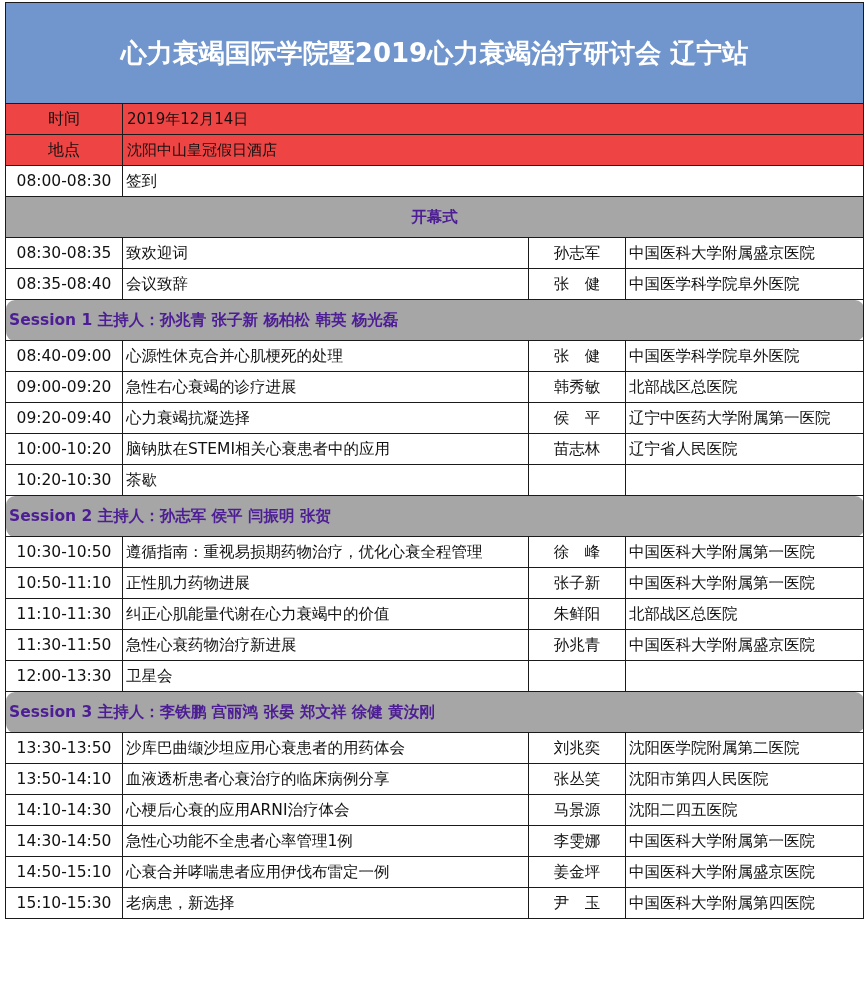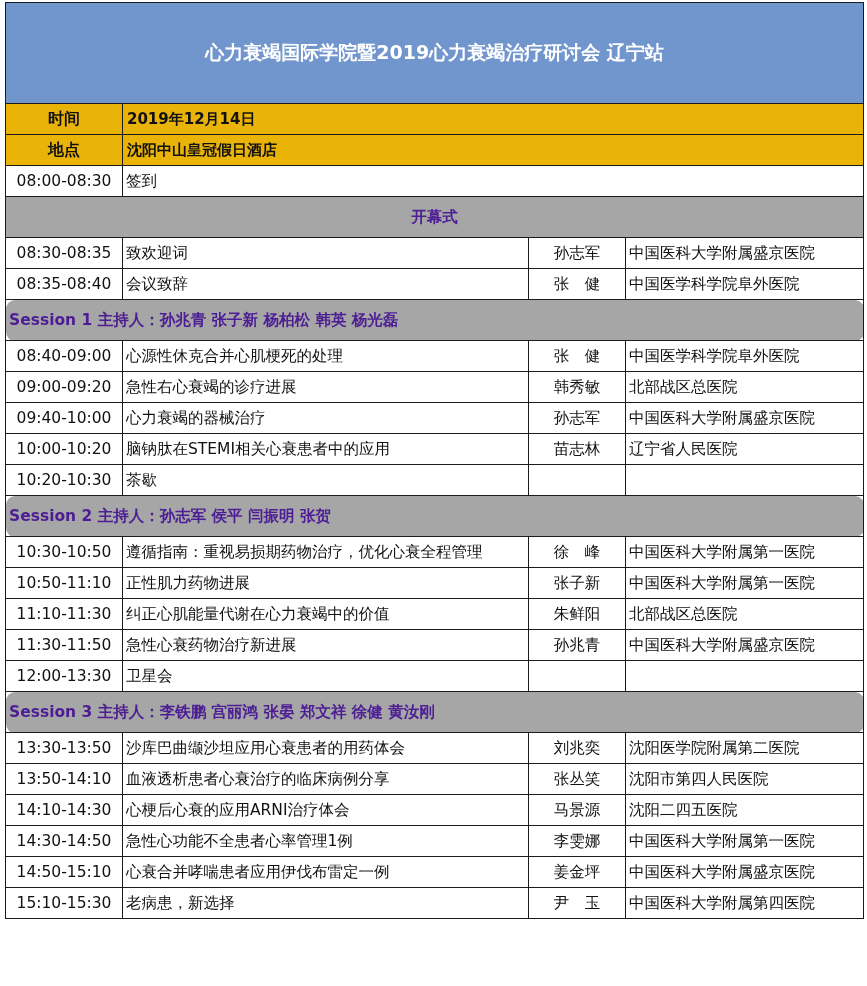--- a/index.html
+++ b/index.html
@@ -5,23 +5,23 @@
     html, body { margin: 0; padding: 0; background: #ffffff; }
     body { width: 867px; height: 986px; position: relative; overflow: hidden;
            font-family: "DejaVu Sans", "Liberation Sans", sans-serif; color: #111; }
     .grid {
       position: absolute; left: 5px; top: 2px; width: 858px;
       border-collapse: collapse; table-layout: fixed;
     }
     .grid td { border: 1.5px solid #1a1a1a; padding: 0; overflow: hidden; white-space: nowrap; }
     .title-cell {
       height: 100px; background: #7195cd; color: #ffffff; text-align: center;
-      font-size: 19px; font-weight: bold; letter-spacing: 0px; margin-left: 40px;
+      font-size: 26px; font-weight: bold; letter-spacing: 0px; margin-left: 40px;
     }
-    .info-row td { background: #eab308; height: 30px; font-weight: bold; }
+    .info-row td { background: #ef4444; height: 30px; font-weight: normal; }
     .info-label { text-align: center; font-size: 16px; }
     .info-val { font-size: 15px; padding-left: 4px !important; margin-left: 12px; }
     .row td { height: 30px; font-size: 15.5px; }
     .time { text-align: center; font-size: 15.5px; }
     .topic { padding-left: 3px !important; }
     .speaker { text-align: center; letter-spacing: 0; font-family: Liberation Serif, serif; }
     .hospital { padding-left: 3px !important; }
     .section td { background: #a6a6a6; color: #4c1d95; height: 40px; font-weight: bold; font-size: 15.5px; }
     .section-center { text-align: center; }
     .section-left { padding-left: 3px !important; border-radius: 9px; }
@@ -78,24 +78,24 @@
       <td class="speaker">张　健</td>
       <td class="hospital">中国医学科学院阜外医院</td>
     </tr>
     <tr class="row">
       <td class="time">09:00-09:20</td>
       <td class="topic">急性右心衰竭的诊疗进展</td>
       <td class="speaker">韩秀敏</td>
       <td class="hospital">北部战区总医院</td>
     </tr>
     <tr class="row">
-      <td class="time">09:40-10:00</td>
-      <td class="topic">心力衰竭的器械治疗</td>
-      <td class="speaker">孙志军</td>
-      <td class="hospital">中国医科大学附属盛京医院</td>
+      <td class="time">09:20-09:40</td>
+      <td class="topic">心力衰竭抗凝选择</td>
+      <td class="speaker">侯　平</td>
+      <td class="hospital">辽宁中医药大学附属第一医院</td>
     </tr>
     <tr class="row">
       <td class="time">10:00-10:20</td>
       <td class="topic">脑钠肽在STEMI相关心衰患者中的应用</td>
       <td class="speaker">苗志林</td>
       <td class="hospital">辽宁省人民医院</td>
     </tr>
     <tr class="row">
       <td class="time">10:20-10:30</td>
       <td class="topic">茶歇</td>

